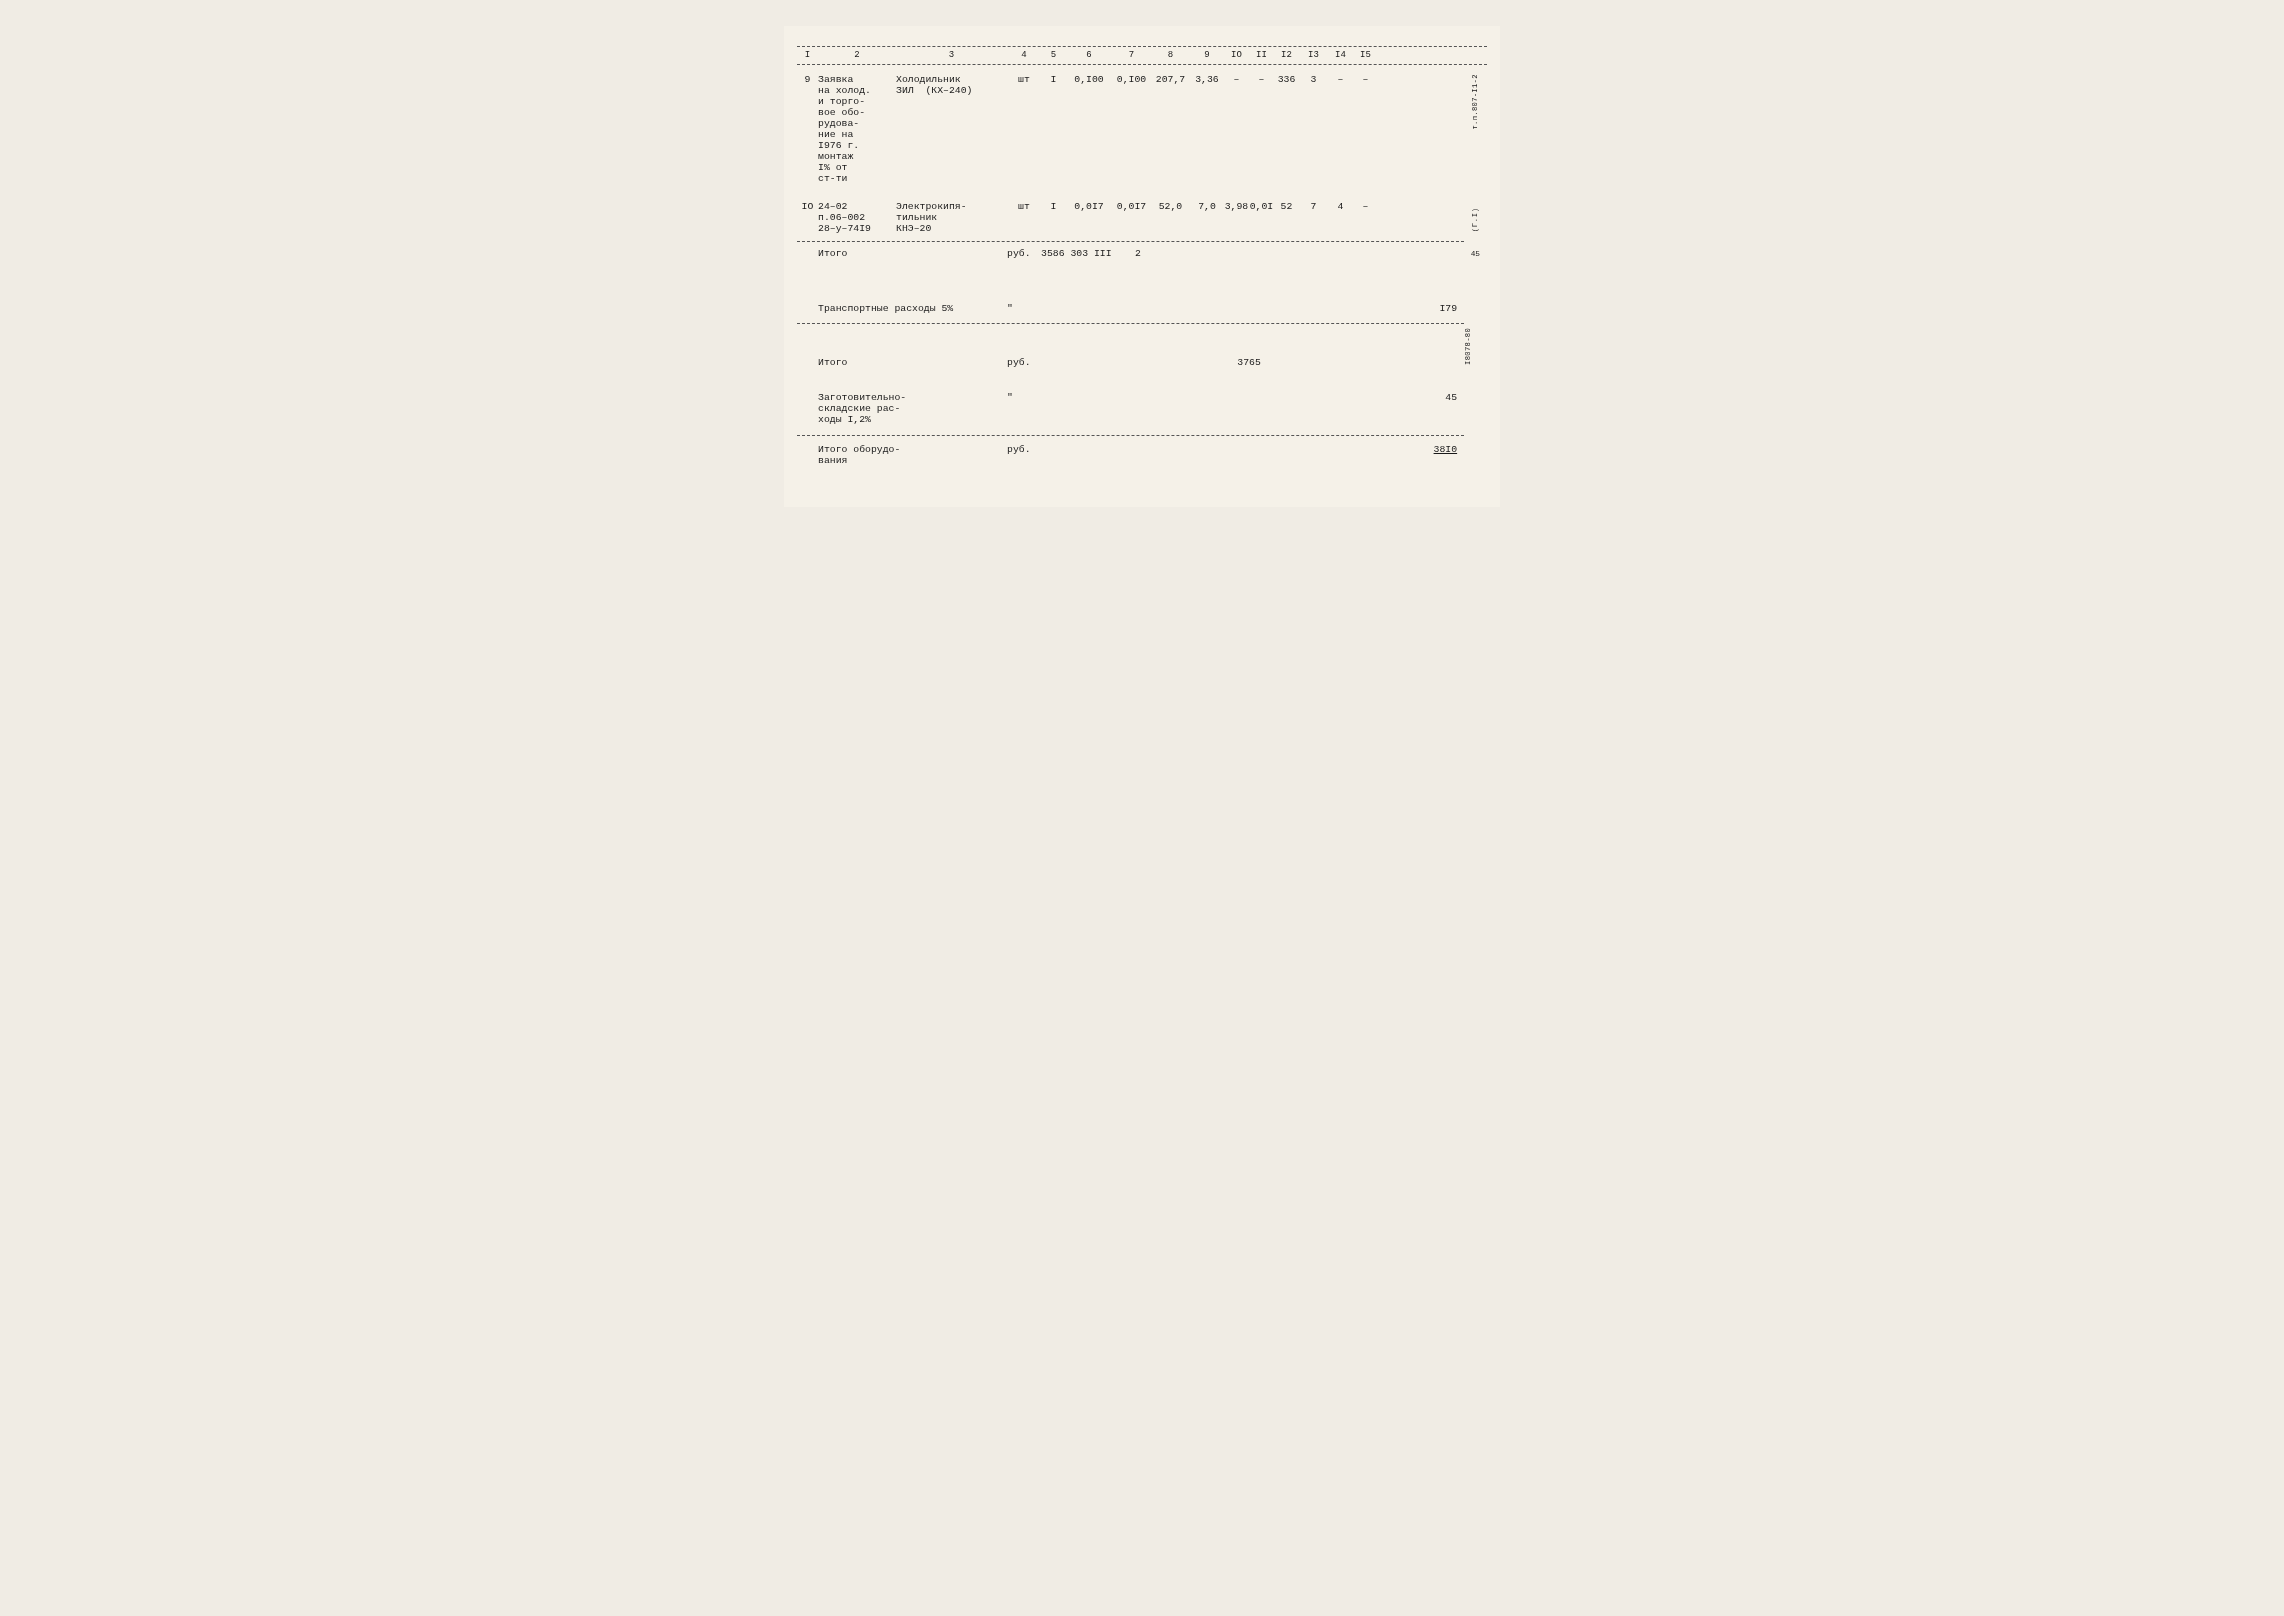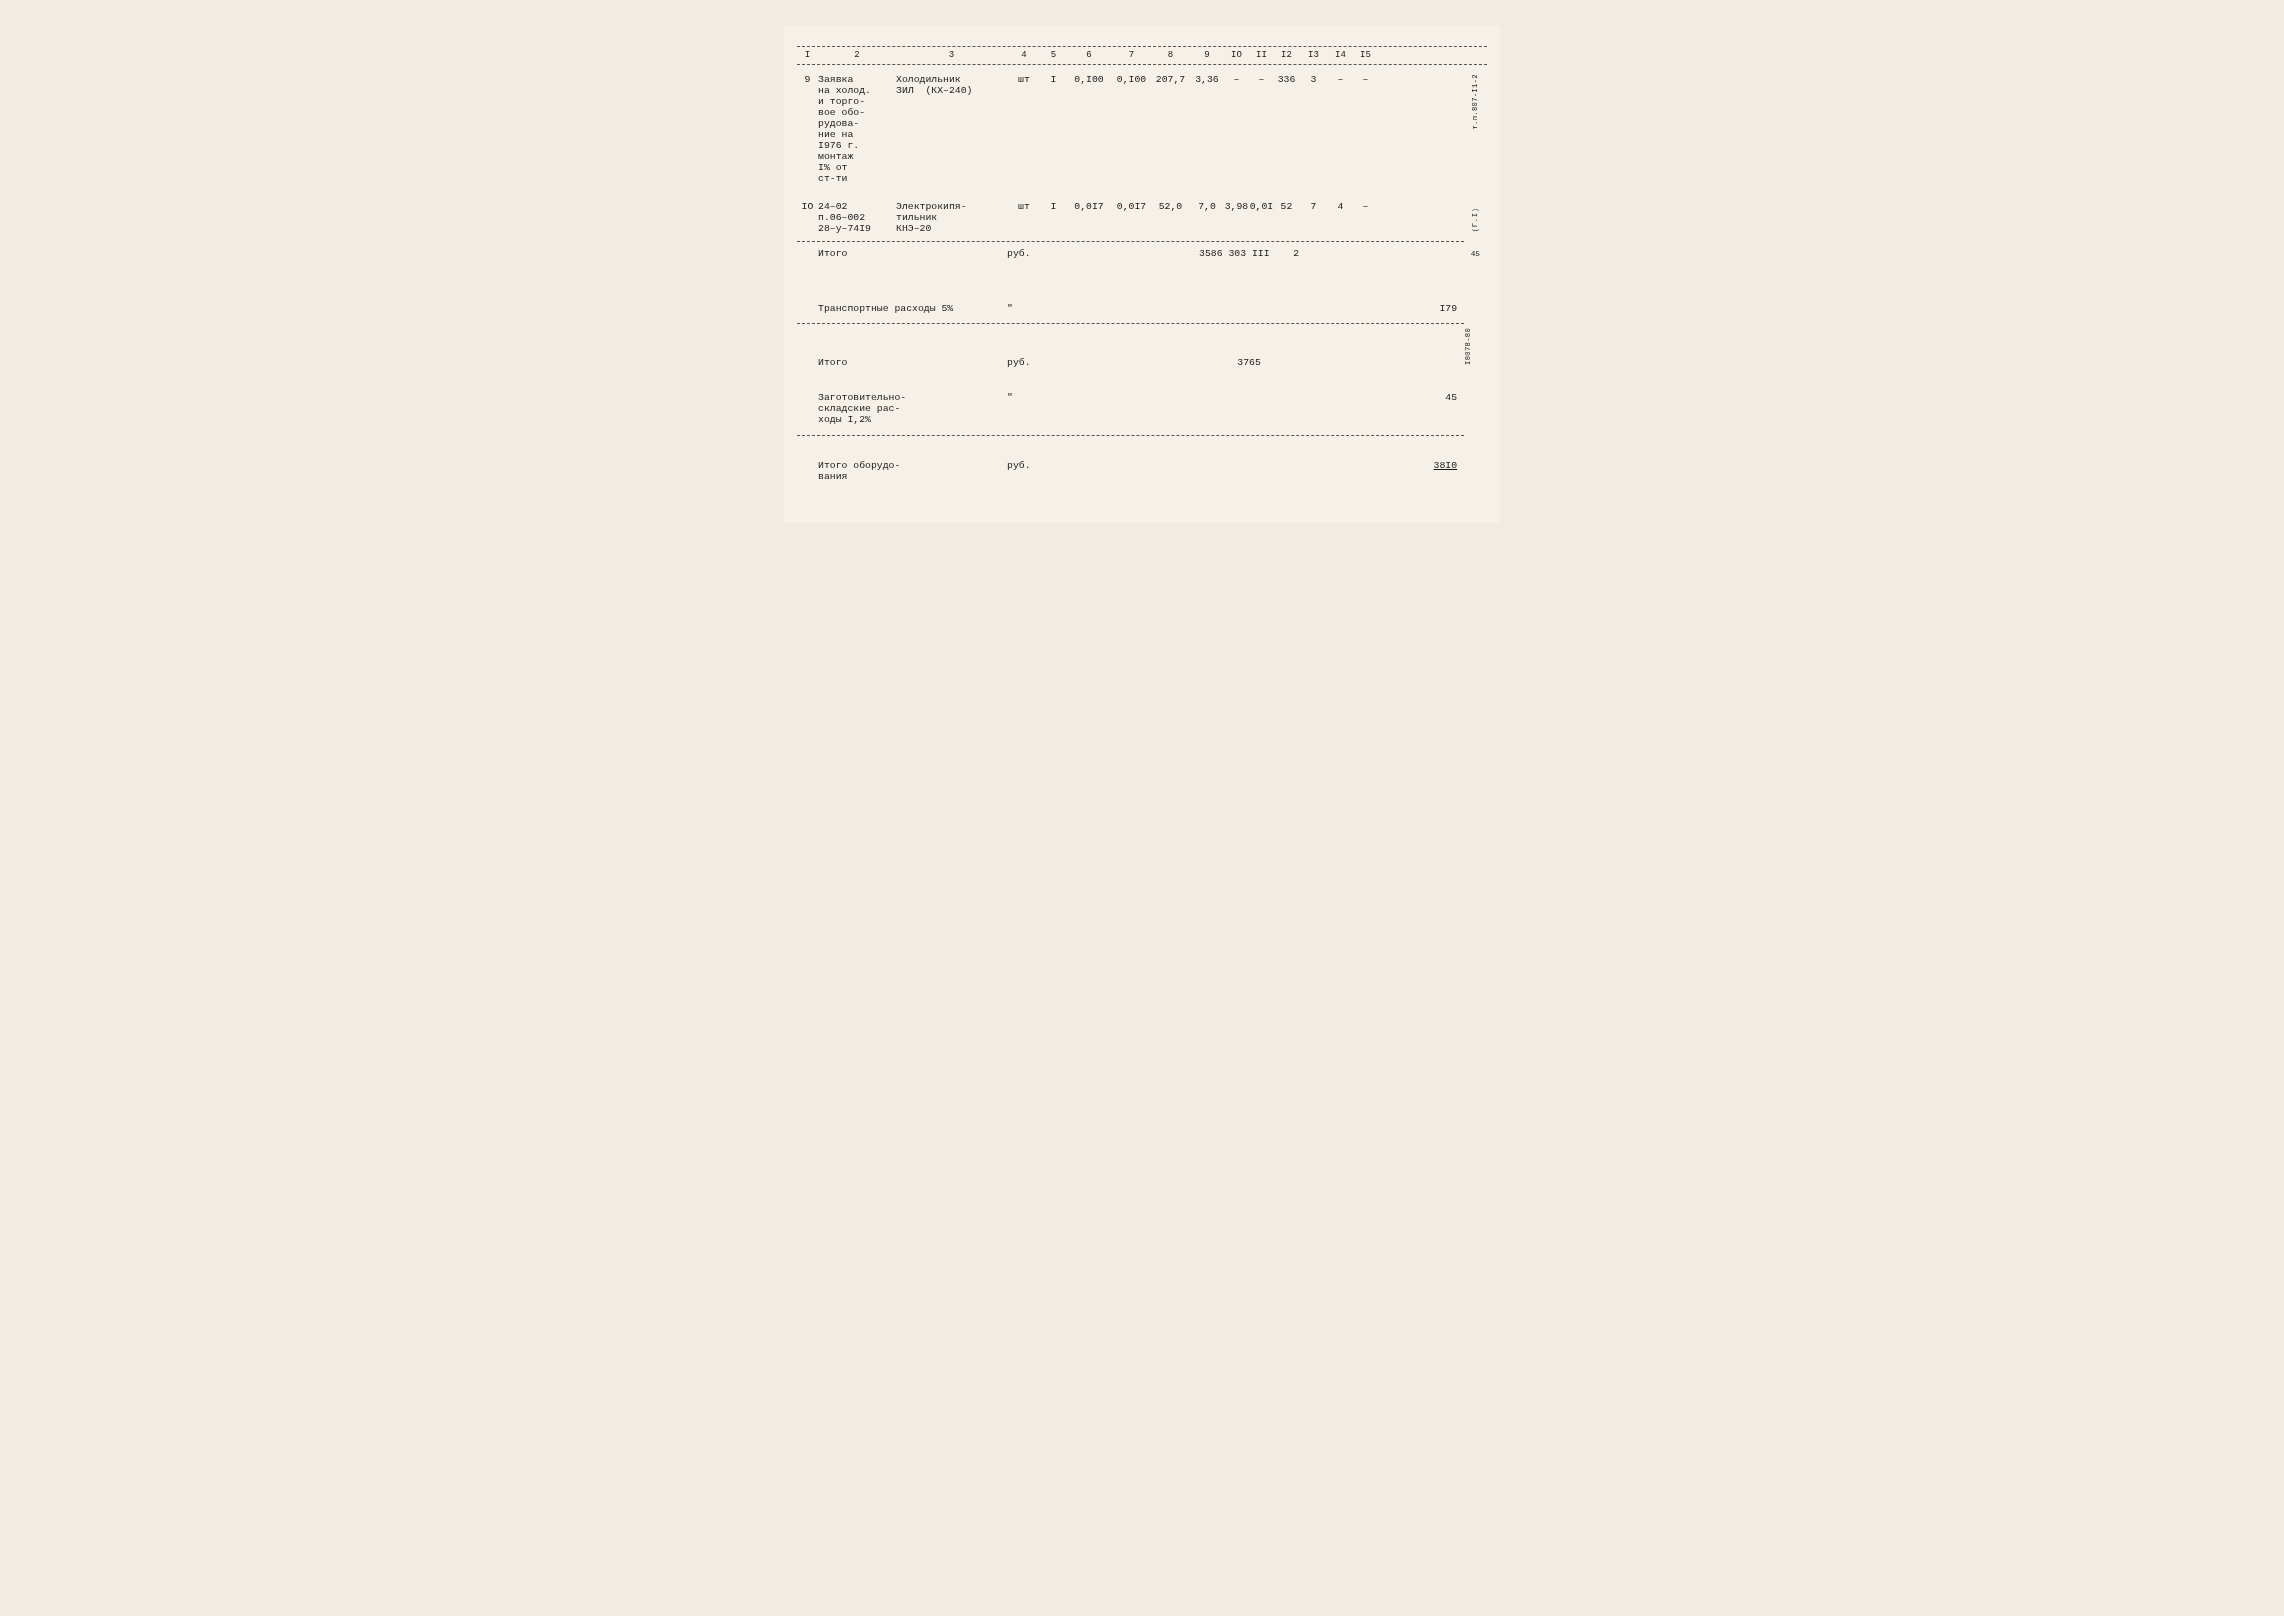--- a/index.html
+++ b/index.html
@@ -188,21 +188,21 @@
     </div>
     <div style="width:23.4px;"></div>
   </div>
 
   <div style="display:flex; align-items:baseline;">
     <div style="flex:1;">
       <div class="summary-row">
         <div style="width:21px;"></div>
         <div style="width:189px;">Итого</div>
         <div style="width:34px;">руб.</div>
-        <div style="flex:1; text-align:center; padding-right:6.5px;">
+        <div style="flex:1; text-align:left; padding-right:6.5px;">
           <span>3586 303 III</span>&nbsp;&nbsp;&nbsp;&nbsp;<span>2</span>
         </div>
       </div>
     </div>
     <div style="width:23.4px; text-align:center; font-size:7.8px;">45</div>
   </div>
 
   <div style="display:flex; align-items:baseline; margin-top:3.9px;">
     <div style="flex:1;">
       <div class="summary-row">
@@ -250,21 +250,21 @@
     <div style="width:23.4px;"></div>
   </div>
 
   <div style="display:flex; align-items:center; margin-top:3.9px;">
     <div style="flex:1;">
       <div class="dashed-line"></div>
     </div>
     <div style="width:23.4px;"></div>
   </div>
 
-  <div style="display:flex; align-items:baseline; margin-top:18px;">
+  <div style="display:flex; align-items:baseline; margin-top:2px;">
     <div style="flex:1;">
       <div class="summary-row">
         <div style="width:21px;"></div>
         <div style="width:189px;">
           <div>Итого оборудо-</div>
           <div>вания</div>
         </div>
         <div style="width:34px;">руб.</div>
         <div style="flex:1; text-align:right; padding-right:6.5px;text-decoration:underline;">38I0</div>
       </div>

